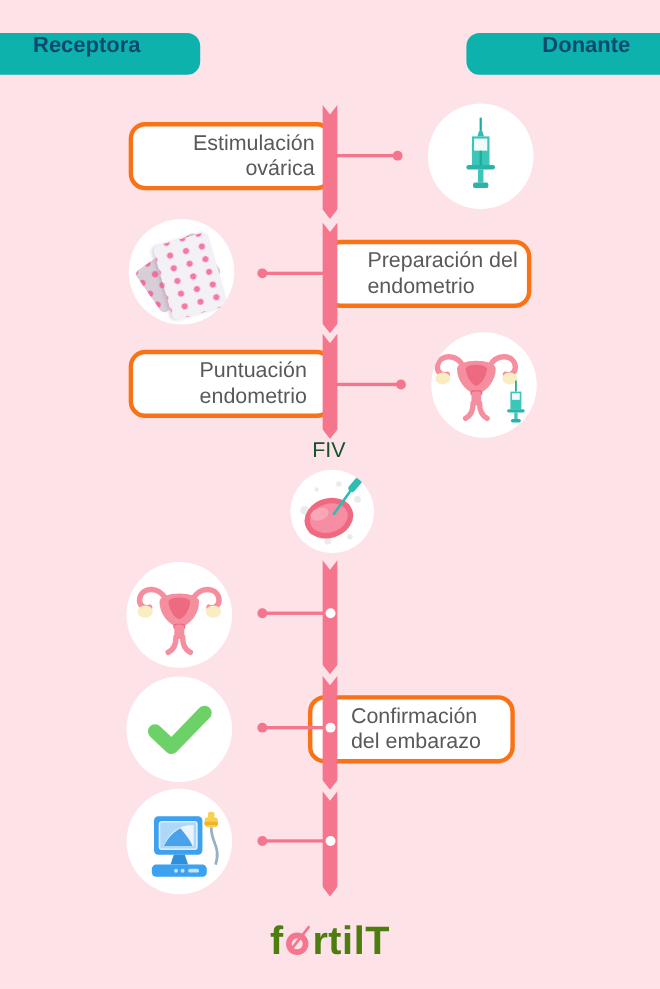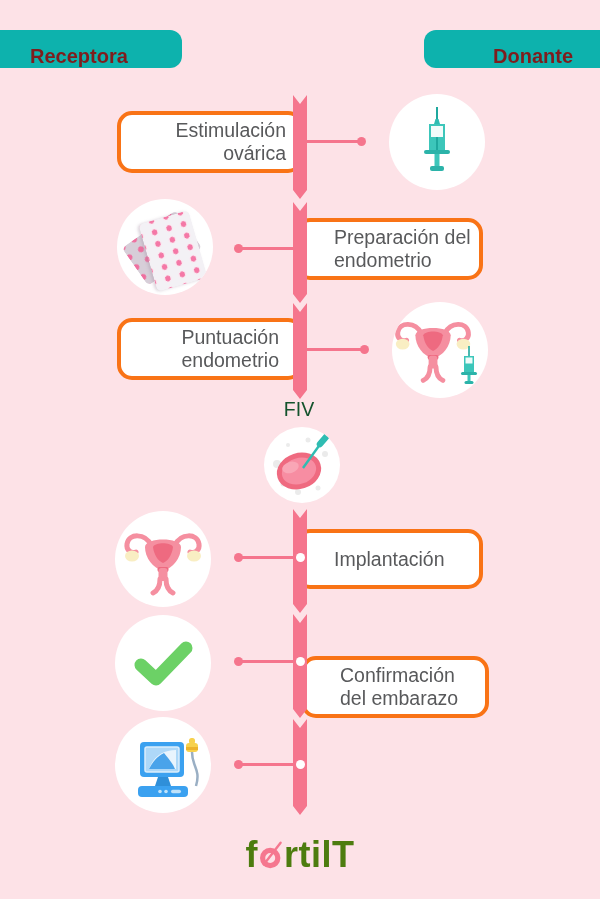--- a/index.html
+++ b/index.html
@@ -1,22 +1,22 @@
 <!DOCTYPE html>
 <html><head>
 <meta charset="utf-8">
 <style>
   html,body{margin:0;padding:0;background:#fde2e7;}
   body{width:600px;height:899px;overflow:hidden;font-family:"Liberation Sans",sans-serif;}
   .canvas{position:relative;width:600px;height:899px;background:#fde2e7;}
   *{box-sizing:border-box;}
 
   
-  .badge{position:absolute;top:30px;height:38px;background:#0db2ad;color:#7f1d1d;
-         font-weight:bold;font-size:20px;display:flex;align-items:flex-end;z-index:4;}
+  .badge{position:absolute;top:30px;height:38px;background:#0db2ad;color:#0c4a6e;
+         font-weight:bold;font-size:20px;display:flex;align-items:flex-start;z-index:4;}
   .badge-left{left:0;width:182px;border-radius:0 12px 12px 0;padding-left:30px;}
   .badge-right{right:0;width:176px;border-radius:12px 0 0 12px;justify-content:flex-end;padding-right:27px;}
 
   
   .seg{position:absolute;left:293px;width:14px;background:#f5758d;z-index:2;
        clip-path:polygon(0 0,50% 9px,100% 0,100% calc(100% - 9px),50% 100%,0 calc(100% - 9px));}
   .seg1{top:95px;height:104px;}
   .seg2{top:202px;height:101px;}
   .seg3{top:303px;height:96px;}
   .seg4{top:509px;height:104px;}
@@ -24,21 +24,21 @@
   .seg6{top:719px;height:96px;}
 
   
   .box{position:absolute;background:#fff;border:4px solid #f97316;border-radius:15px;
        display:flex;align-items:center;color:#58595b;font-size:19.5px;line-height:23px;z-index:1;}
   .box-label{white-space:pre-line;width:100%;}
   .box1{left:117px;top:111px;width:186px;height:62px;padding-right:13px;text-align:right;}
   .box2{left:295px;top:218px;width:188px;height:62px;padding-left:35px;}
   .box3{left:117px;top:318px;width:186px;height:62px;padding-right:20px;text-align:right;}
   .box4{left:295px;top:529px;width:188px;height:60px;padding-left:35px;}
-  .box5{left:301px;top:632px;width:188px;height:62px;padding-left:35px;margin-top:24px;}
+  .box5{left:280px;top:632px;width:188px;height:62px;padding-left:35px;}
   .box6{left:295px;top:734px;width:188px;height:60px;padding-left:35px;}
 
   
   .conn{position:absolute;height:3px;background:#f5758d;z-index:2;}
   .conn1{left:304px;top:140px;width:57px;}
   .conn2{left:240px;top:247px;width:56px;}
   .conn3{left:304px;top:348px;width:60px;}
   .conn4{left:240px;top:556px;width:62px;}
   .conn5{left:240px;top:660px;width:62px;}
   .conn6{left:240px;top:763px;width:62px;}
@@ -107,23 +107,20 @@
 ovárica</span>
   </div>
   <div class="box box2">
     <span class="box-label">Preparación del
 endometrio</span>
   </div>
   <div class="box box3">
     <span class="box-label">Puntuación
 endometrio</span>
   </div>
-  <div class="box box4">
-    <span class="box-label">Implantación</span>
-  </div>
   <div class="box box5">
     <span class="box-label">Confirmación
 del embarazo</span>
   </div>
 
   <div class="conn conn1"></div>
   <div class="conn conn2"></div>
   <div class="conn conn3"></div>
   <div class="conn conn4"></div>
   <div class="conn conn5"></div>

